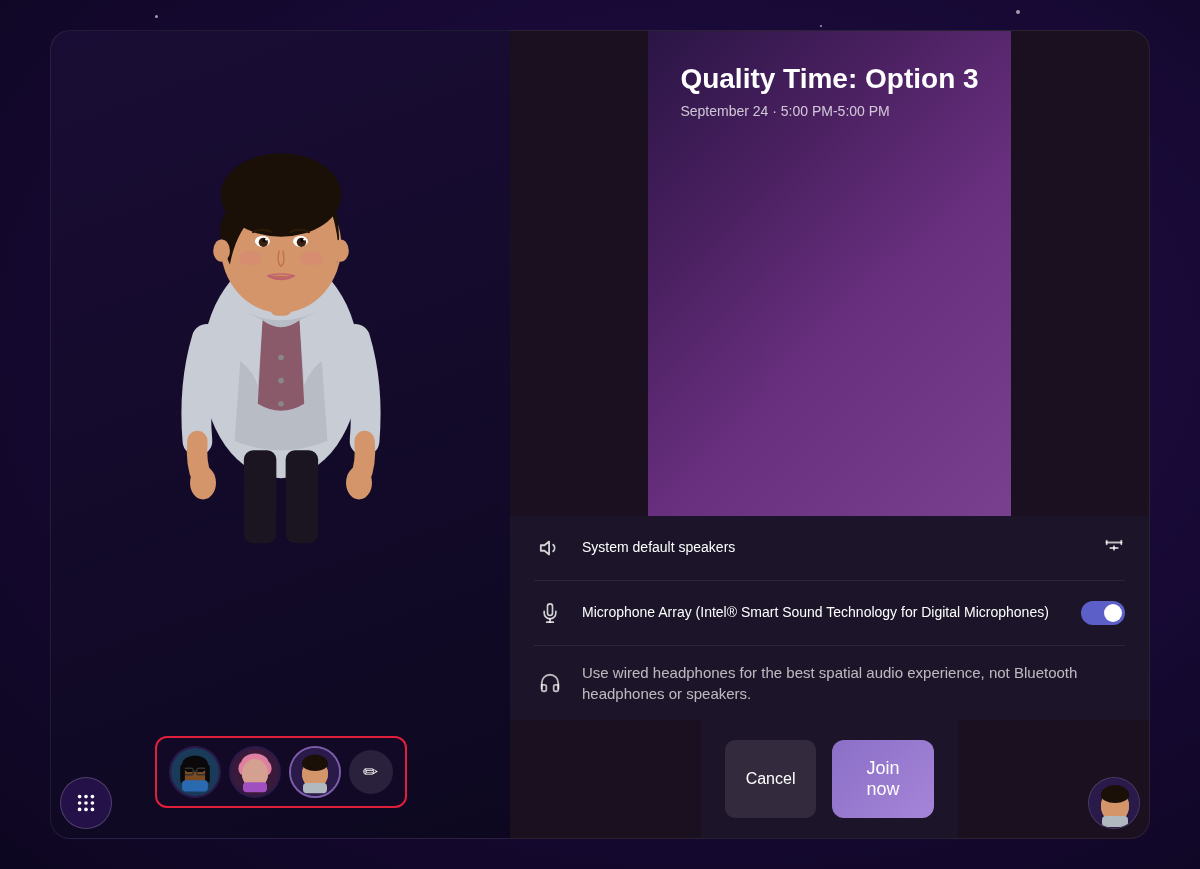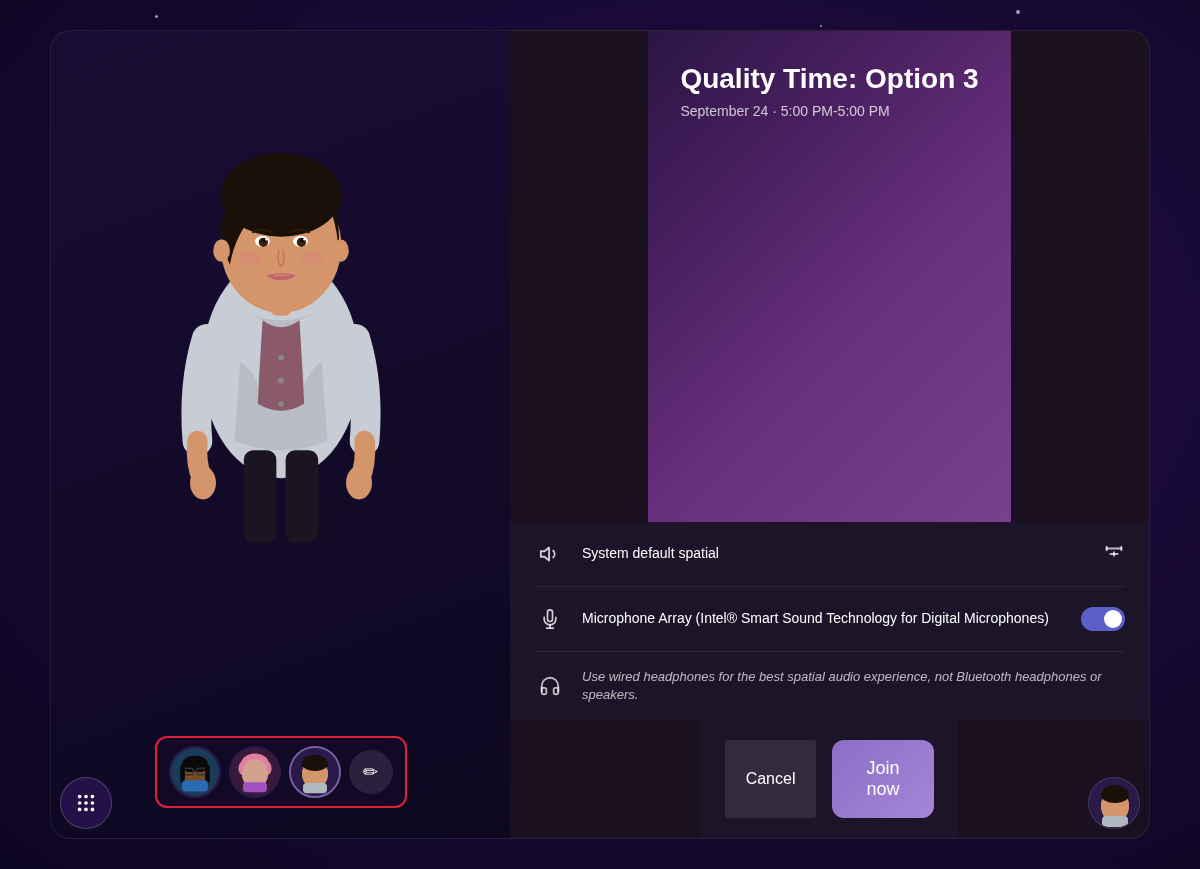--- a/index.html
+++ b/index.html
@@ -168,22 +168,21 @@
 
     .setting-text {
       flex: 1;
       color: white;
       font-size: 14px;
       line-height: 1.4;
     }
 
     .setting-text.small {
       color: rgba(255,255,255,0.7);
-      font-size: 13px;
-      font-style: italic;
+      font-size: 15px;
     }
 
     .setting-action {
       display: flex;
       align-items: center;
       gap: 8px;
     }
 
     
     .toggle {
@@ -212,21 +211,21 @@
       gap: 16px;
       padding: 20px 24px;
       background: #1c1428;
     }
 
     .btn-cancel {
       flex: 1;
       padding: 18px;
       background: rgba(255,255,255,0.1);
       border: none;
-      border-radius: 3px;
+      border-radius: 10px;
       color: white;
       font-size: 16px;
       font-weight: 500;
       cursor: pointer;
     }
 
     .btn-join {
       flex: 1.2;
       padding: 18px;
       background: linear-gradient(135deg, #8b6fc7 0%, #a585d8 100%);
@@ -407,21 +406,21 @@
 
     <div class="audio-settings">
 
       <div class="setting-row">
         <div class="setting-icon">
           <svg xmlns="http://www.w3.org/2000/svg" width="22" height="22" viewBox="0 0 24 24" fill="none" stroke="rgba(255,255,255,0.8)" stroke-width="2" stroke-linecap="round" stroke-linejoin="round">
             <polygon points="11 5 6 9 2 9 2 15 6 15 11 19 11 5"></polygon>
             <path d="M15.54 8.46a5 5 0 0 1 0 7.07"></path>
           </svg>
         </div>
-        <div class="setting-text">System default spatial</div>
+        <div class="setting-text">System default speakers</div>
         <div class="setting-action">
           <svg xmlns="http://www.w3.org/2000/svg" width="22" height="22" viewBox="0 0 24 24" fill="none" stroke="rgba(255,255,255,0.7)" stroke-width="2" stroke-linecap="round" stroke-linejoin="round">
             <line x1="4" y1="6" x2="20" y2="6"></line>
             <line x1="8" y1="12" x2="16" y2="12"></line>
             <line x1="4" y1="6" x2="4" y2="4"></line>
             <line x1="4" y1="6" x2="4" y2="8"></line>
             <line x1="20" y1="6" x2="20" y2="4"></line>
             <line x1="20" y1="6" x2="20" y2="8"></line>
             <line x1="12" y1="12" x2="12" y2="10"></line>
             <line x1="12" y1="12" x2="12" y2="14"></line>

